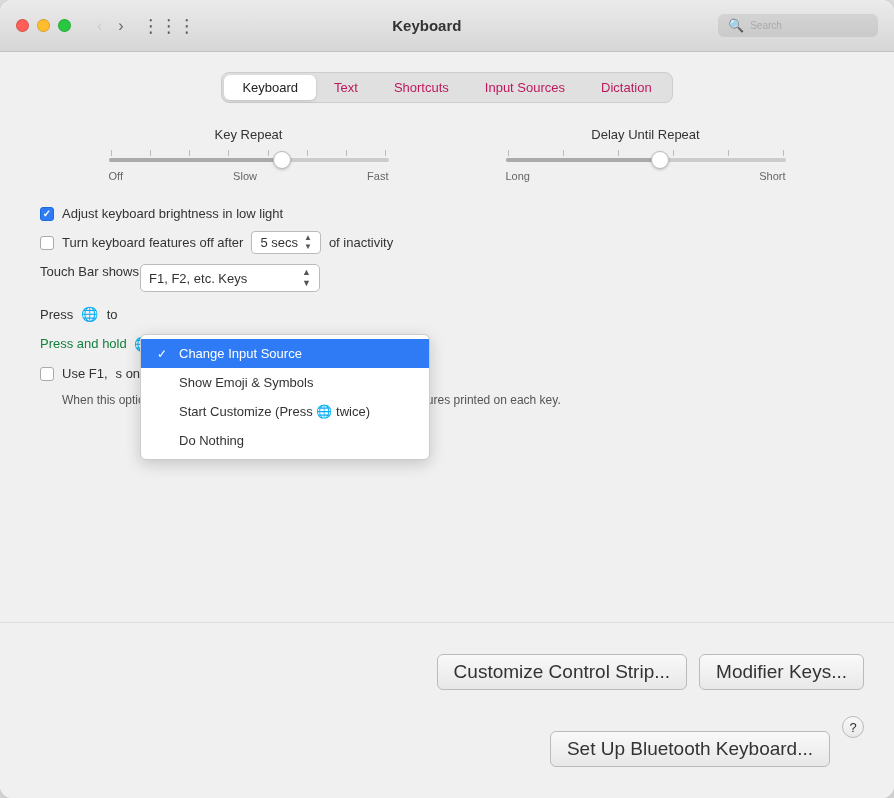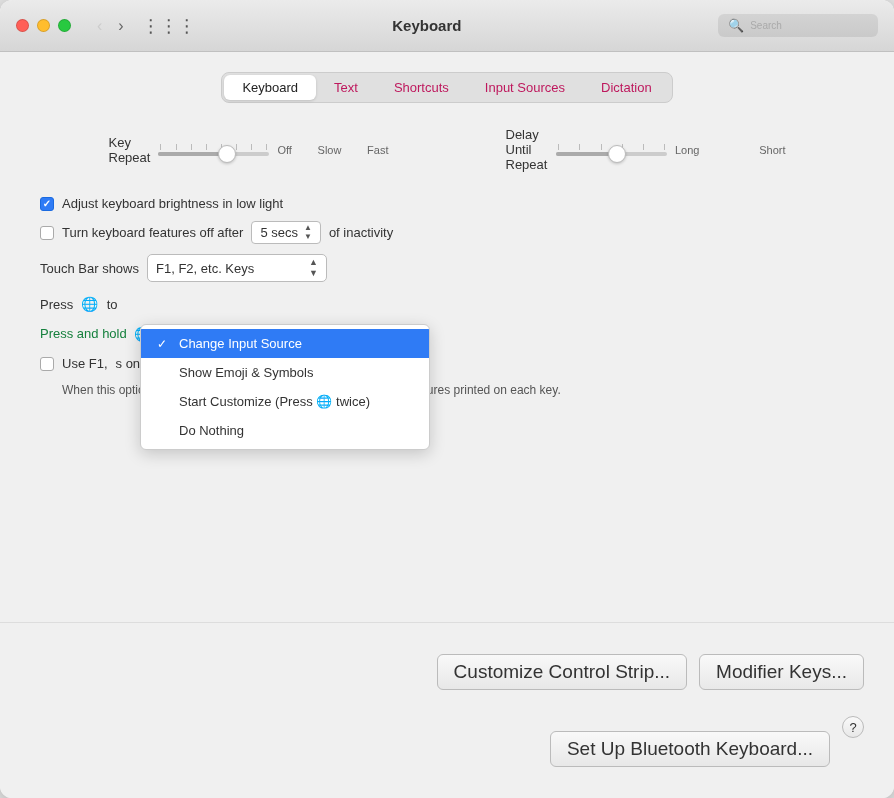--- a/index.html
+++ b/index.html
@@ -129,21 +129,21 @@
       color: #222;
     }
     .sliders-row {
       display: flex;
       justify-content: space-around;
       margin-bottom: 24px;
       padding: 0 20px;
     }
     .slider-group {
       display: flex;
-      flex-direction: row;
+      flex-direction: column;
       align-items: center;
       gap: 8px;
       width: 280px;
     }
     .slider-label {
       font-size: 13px;
       color: #333;
       font-weight: 500;
     }
     .slider-track {
@@ -232,22 +232,22 @@
       gap: 1px;
     }
     .stepper-arrow {
       font-size: 8px;
       color: #555;
       line-height: 1;
       cursor: pointer;
     }
     .touch-bar-row {
       display: flex;
-      align-items: center;
-      gap: 8px;
+      align-items: flex-start;
+      gap: 1px;
       margin-bottom: 14px;
       font-size: 13px;
       color: #333;
       position: relative;
     }
     .dropdown-box {
       display: flex;
       align-items: center;
       border: 1px solid #bbb;
       border-radius: 5px;

